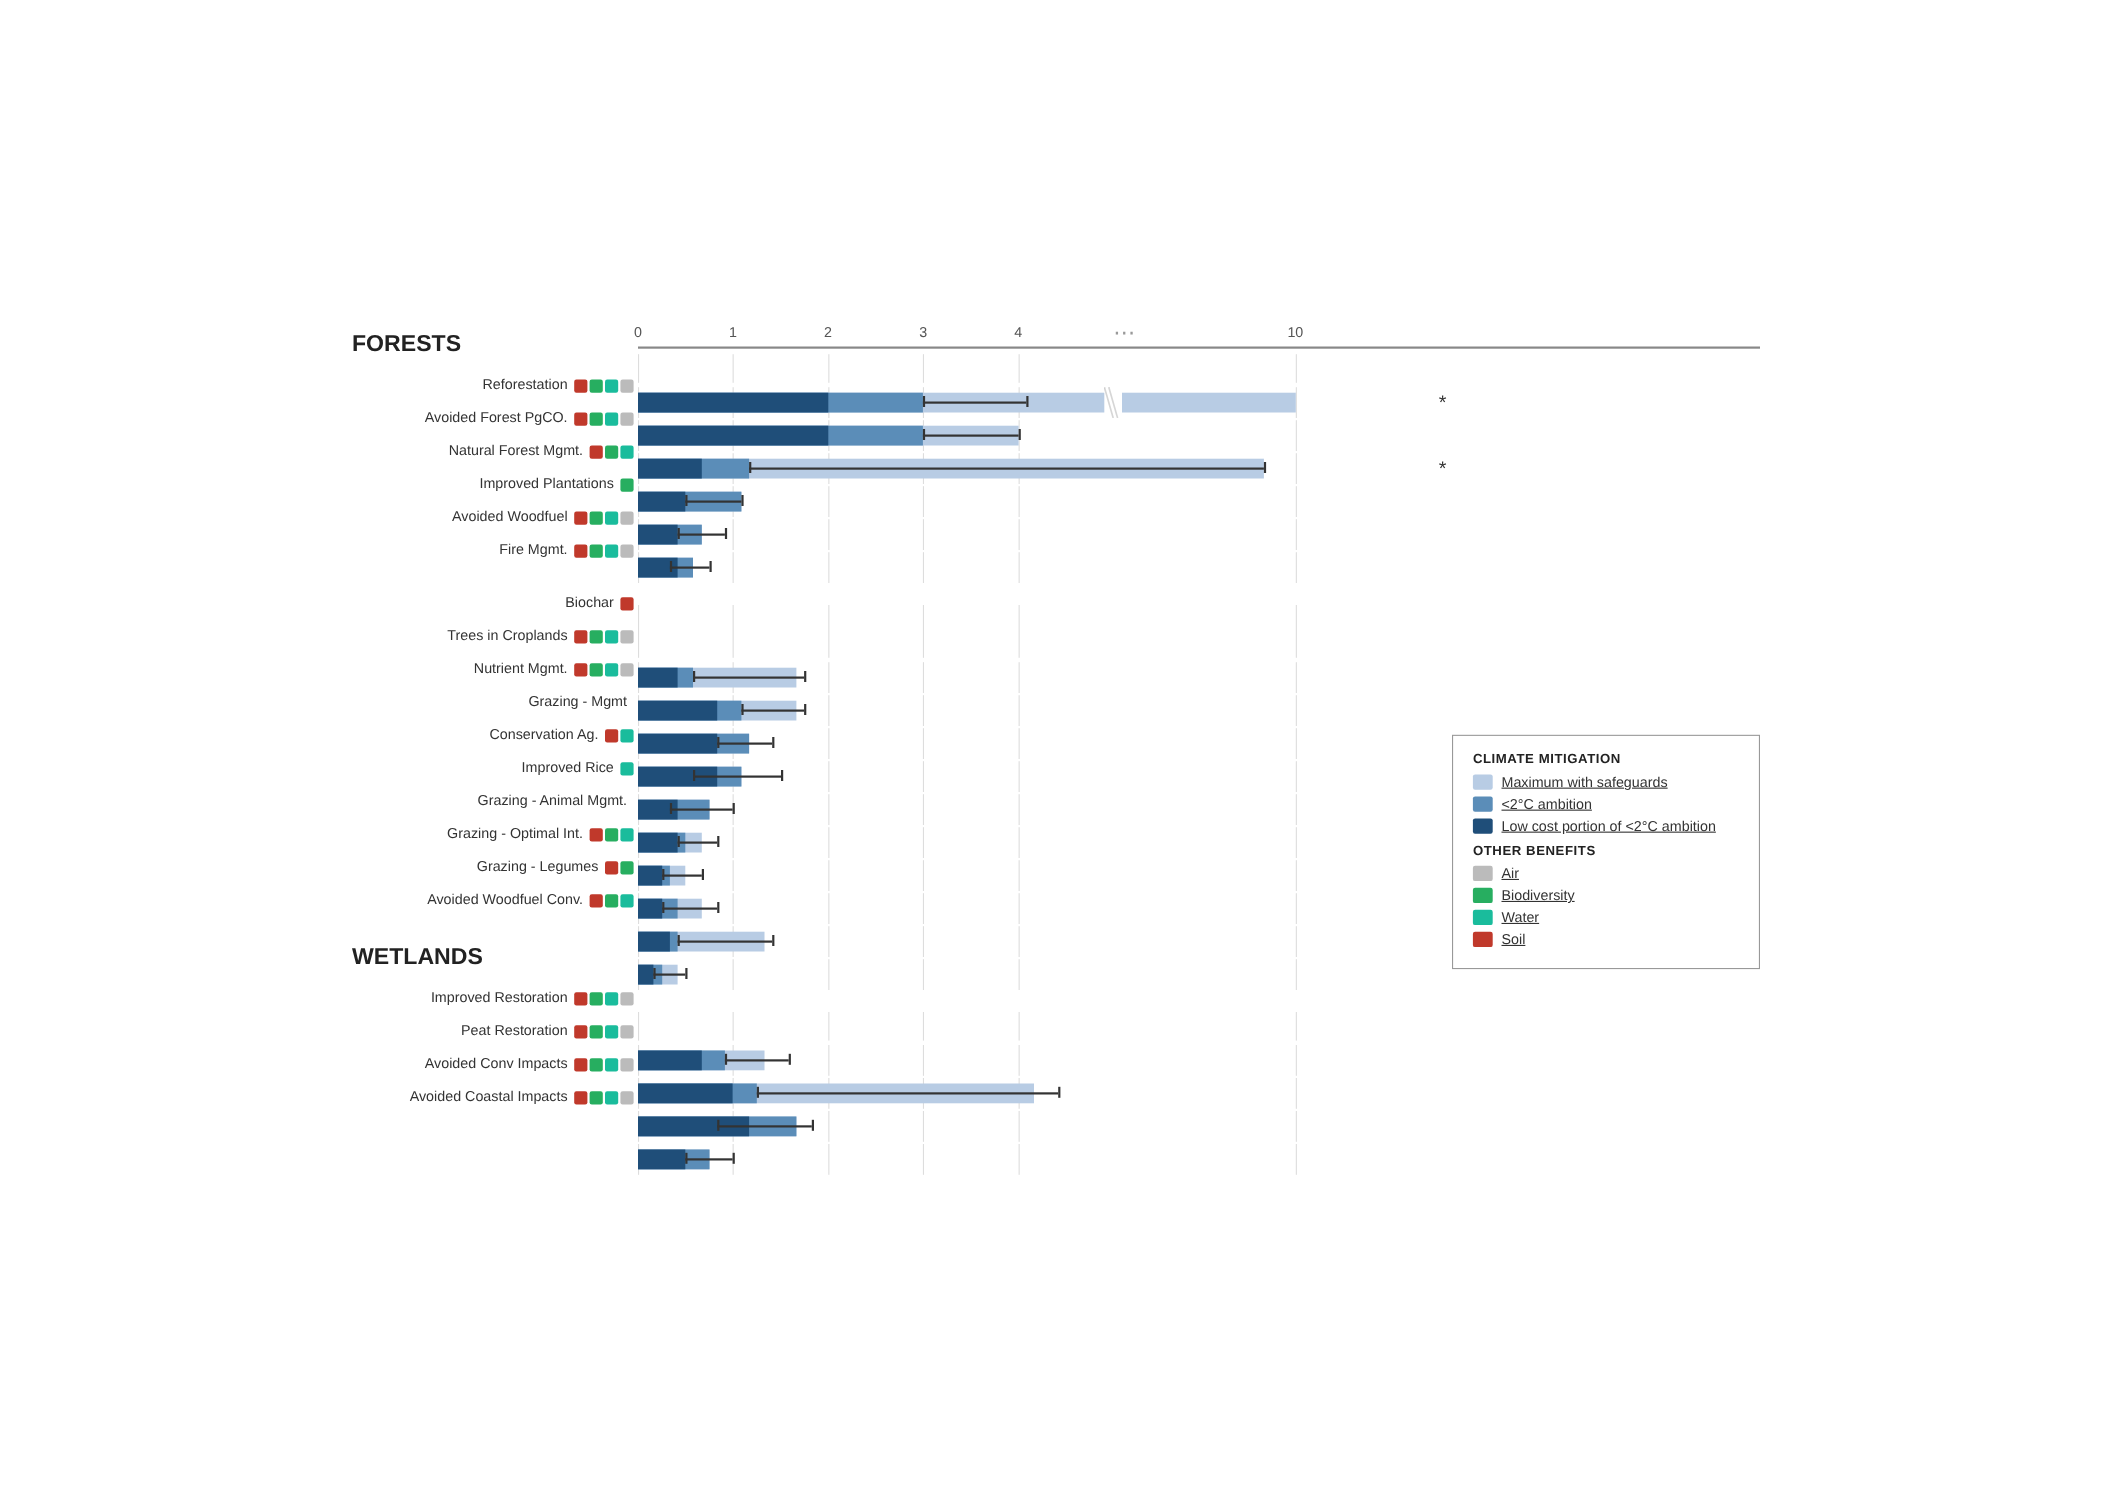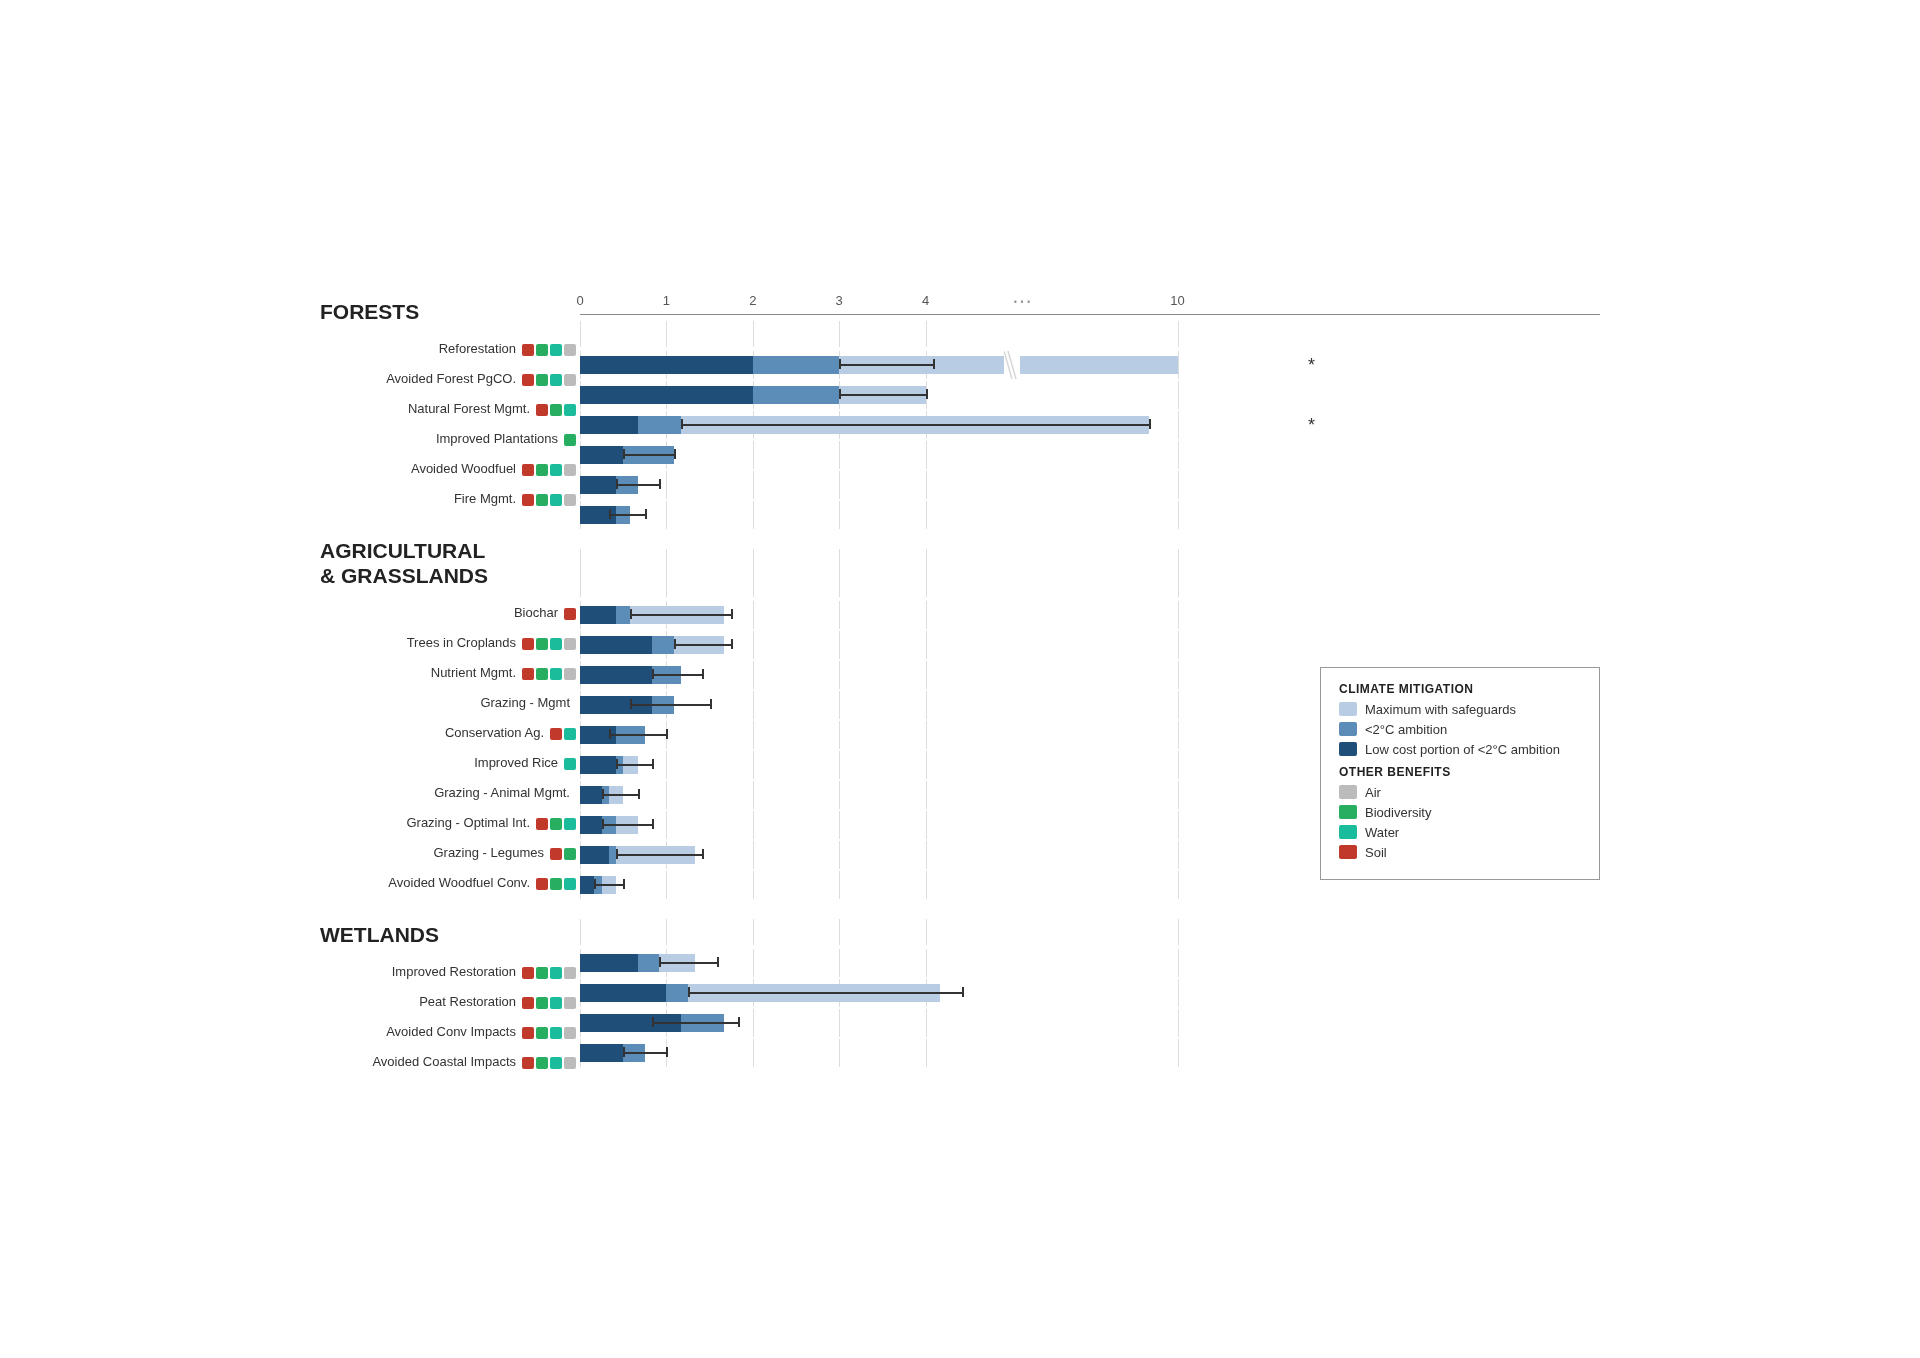--- a/index.html
+++ b/index.html
@@ -112,20 +112,21 @@
       margin-bottom: 6px;
       margin-top: 8px;
       color: #222;
     }
     .legend-section-title:first-child { margin-top: 0; }
     .legend-item {
       display: flex;
       align-items: center;
       margin-bottom: 5px;
       gap: 8px;
+      text-decoration: underline;
     }
     .legend-swatch {
       width: 18px;
       height: 14px;
       flex-shrink: 0;
       border-radius: 2px;
     }
     .legend-swatch-max { background: #b8cce4; }
     .legend-swatch-2c { background: #5b8db8; }
     .legend-swatch-low { background: #1f4e79; }
@@ -187,21 +188,20 @@
         <div class="row">
           <span class="row-label">Fire Mgmt.</span>
           <span class="icons">
             <span class="icon-sq icon-red"></span>
             <span class="icon-sq icon-green"></span>
             <span class="icon-sq icon-teal"></span>
             <span class="icon-sq icon-gray"></span>
           </span>
         </div>
         <div class="section-spacer"></div>
-        <div class="section-label">AGRICULTURAL<br>&amp; GRASSLANDS</div>
         <div class="row">
           <span class="row-label">Biochar</span>
           <span class="icons">
             <span class="icon-sq icon-red"></span>
           </span>
         </div>
         <div class="row">
           <span class="row-label">Trees in Croplands</span>
           <span class="icons">
             <span class="icon-sq icon-red"></span>

